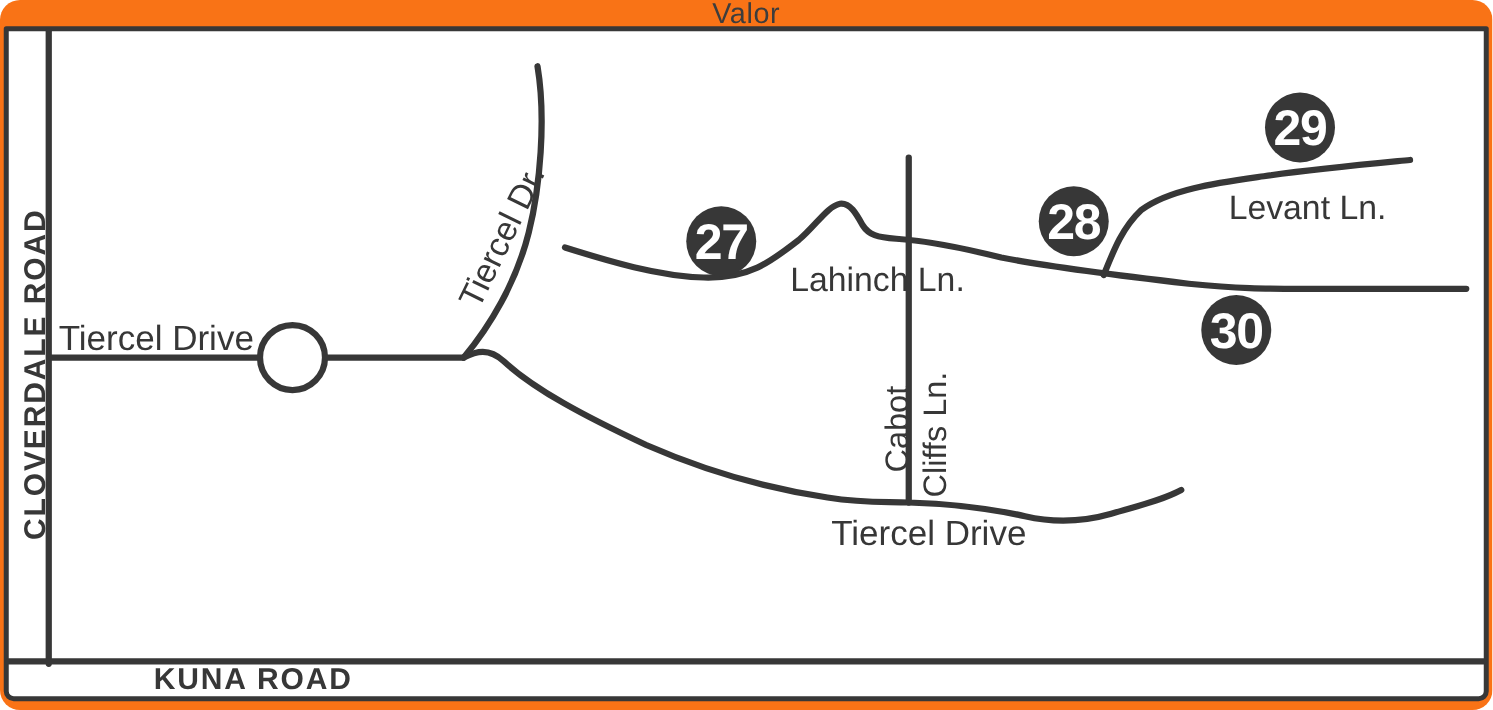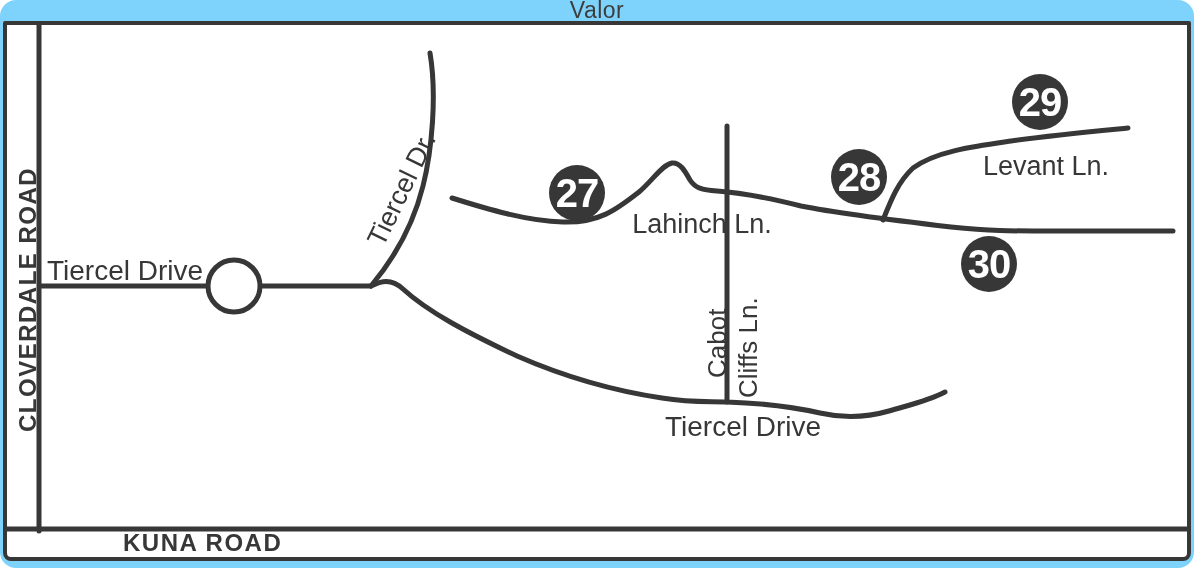--- a/index.html
+++ b/index.html
@@ -5,21 +5,21 @@
   html, body {
     margin: 0;
     padding: 0;
     background: #ffffff;
     font-family: "Liberation Sans", sans-serif;
   }
   .frame {
     position: relative;
     width: 1194px;
     height: 568px;
-    background: #7dd3fc;
+    background: #f97316;
     border-radius: 16px;
     overflow: hidden;
   }
   .titlebar {
     position: absolute;
     top: 0; left: 0; right: 0;
     height: 21px;
     display: flex;
     align-items: center;
     justify-content: center;

